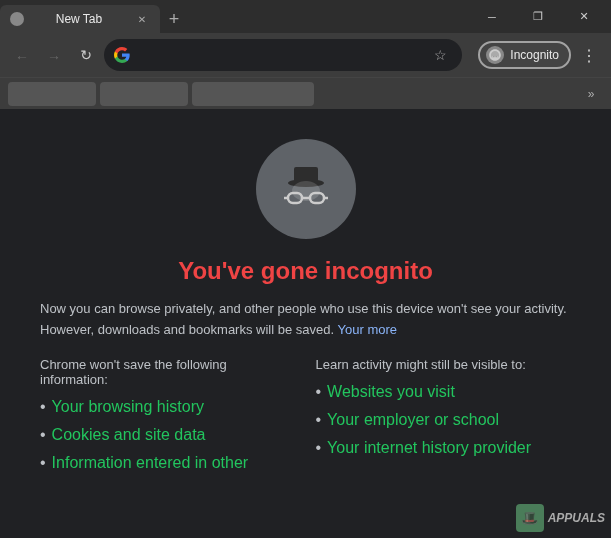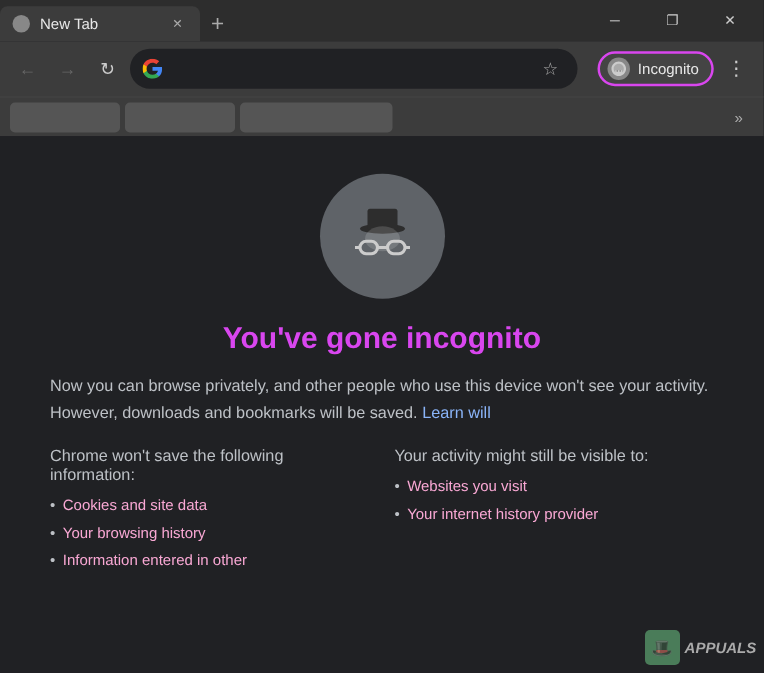--- a/index.html
+++ b/index.html
@@ -24,20 +24,21 @@
       background: #3c3c3c;
       height: 28px;
       display: flex;
       align-items: center;
       padding: 0 10px;
       border-radius: 6px 6px 0 0;
       min-width: 160px;
       max-width: 200px;
       gap: 8px;
       position: relative;
+      text-align: center;
     }
     .tab-favicon {
       width: 14px;
       height: 14px;
       background: #888;
       border-radius: 50%;
       flex-shrink: 0;
     }
     .tab-title {
       font-size: 12px;
@@ -237,21 +238,21 @@
       flex-shrink: 0;
     }
     .incognito-svg {
       width: 64px;
       height: 64px;
     }
 
     
     .incognito-heading {
       font-size: 24px;
-      color: #d946ef;
+      color: #ef4444;
       margin-bottom: 14px;
       text-align: center;
     }
 
     
     .incognito-desc {
       font-size: 13px;
       color: #bdc1c6;
       text-align: left;
       line-height: 1.6;
@@ -278,22 +279,22 @@
     .col-title {
       font-size: 13px;
       color: #bdc1c6;
       margin-bottom: 6px;
     }
     .col ul {
       list-style: none;
       padding: 0;
     }
     .col ul li {
-      font-size: 12px;
-      color: #f9a8d4;
+      font-size: 16px;
+      color: #22c55e;
       padding: 2px 0;
       display: flex;
       align-items: flex-start;
       gap: 6px;
       line-height: 1.5;
     }
     .col ul li::before {
       content: '•';
       color: #bdc1c6;
       flex-shrink: 0;
@@ -353,21 +354,21 @@
     <svg class="google-icon" viewBox="0 0 18 18" xmlns="http://www.w3.org/2000/svg">
       <path d="M17.64 9.2c0-.637-.057-1.251-.164-1.84H9v3.481h4.844c-.209 1.125-.843 2.078-1.796 2.717v2.258h2.908c1.702-1.567 2.684-3.874 2.684-6.615z" fill="#4285F4"></path>
       <path d="M9 18c2.43 0 4.467-.806 5.956-2.18l-2.908-2.259c-.806.54-1.837.86-3.048.86-2.344 0-4.328-1.584-5.036-3.711H.957v2.332C2.438 15.983 5.482 18 9 18z" fill="#34A853"></path>
       <path d="M3.964 10.71c-.18-.54-.282-1.117-.282-1.71s.102-1.17.282-1.71V4.958H.957C.347 6.173 0 7.548 0 9s.348 2.827.957 4.042l3.007-2.332z" fill="#FBBC05"></path>
       <path d="M9 3.58c1.321 0 2.508.454 3.44 1.345l2.582-2.58C13.463.891 11.426 0 9 0 5.482 0 2.438 2.017.957 4.958L3.964 7.29C4.672 5.163 6.656 3.58 9 3.58z" fill="#EA4335"></path>
     </svg>
     <span class="address-text"></span>
     <div class="star-btn">☆</div>
   </div>
   <div style="width:8px;"></div>
-  <div class="profile-btn" style="border: 2px solid #d946ef;">
+  <div class="profile-btn" style="border: 2px solid #a3a3a3;">
     <div class="profile-icon">
       <svg width="14" height="14" viewBox="0 0 24 24" fill="#ccc">
         <path d="M12 2C6.48 2 2 6.48 2 12s4.48 10 10 10 10-4.48 10-10S17.52 2 12 2zm-1 14H9V8h2v8zm4 0h-2V8h2v8z"></path>
         <circle cx="12" cy="8" r="3" fill="#ccc"></circle>
         <path d="M12 5c-3.86 0-7 3.14-7 7 0 2.1.93 3.98 2.4 5.28V14h9.2v3.28C18.07 15.98 19 14.1 19 12c0-3.86-3.14-7-7-7z" fill="#aaa"></path>
       </svg>
     </div>
     <span class="profile-name">Incognito</span>
   </div>
   <div class="menu-btn">⋮</div>
@@ -394,43 +395,46 @@
       <line x1="28" y1="41" x2="36" y2="41" stroke="#ccc" stroke-width="2.5"></line>
       <line x1="10" y1="41" x2="14" y2="41" stroke="#ccc" stroke-width="2.5"></line>
       <line x1="50" y1="41" x2="54" y2="41" stroke="#ccc" stroke-width="2.5"></line>
     </svg>
   </div>
 
   <h1 class="incognito-heading">You've gone incognito</h1>
 
   <p class="incognito-desc">
     <span>Now you can browse privately, and other people who use this device won't see your activity. However, downloads and bookmarks will be saved.</span>
-    <a class="learn-more">Learn will</a>
+    <a class="learn-more">Your more</a>
   </p>
 
   <div class="two-col">
     <div class="col">
       <div class="col-title">Chrome won't save the following information:</div>
       <ul>
         <li>
+            <span>Your browsing history</span>
+          </li>
+        <li>
             <span>Cookies and site data</span>
-          </li>
-        <li>
-            <span>Your browsing history</span>
           </li>
         <li>
             <span>Information entered in other</span>
           </li>
       </ul>
     </div>
     <div class="col">
-      <div class="col-title">Your activity might still be visible to:</div>
+      <div class="col-title">Learn activity might still be visible to:</div>
       <ul>
         <li>
             <span>Websites you visit</span>
+          </li>
+        <li>
+            <span>Your employer or school</span>
           </li>
         <li>
             <span>Your internet history provider</span>
           </li>
       </ul>
     </div>
   </div>
 </div>
 
 <div class="watermark">

